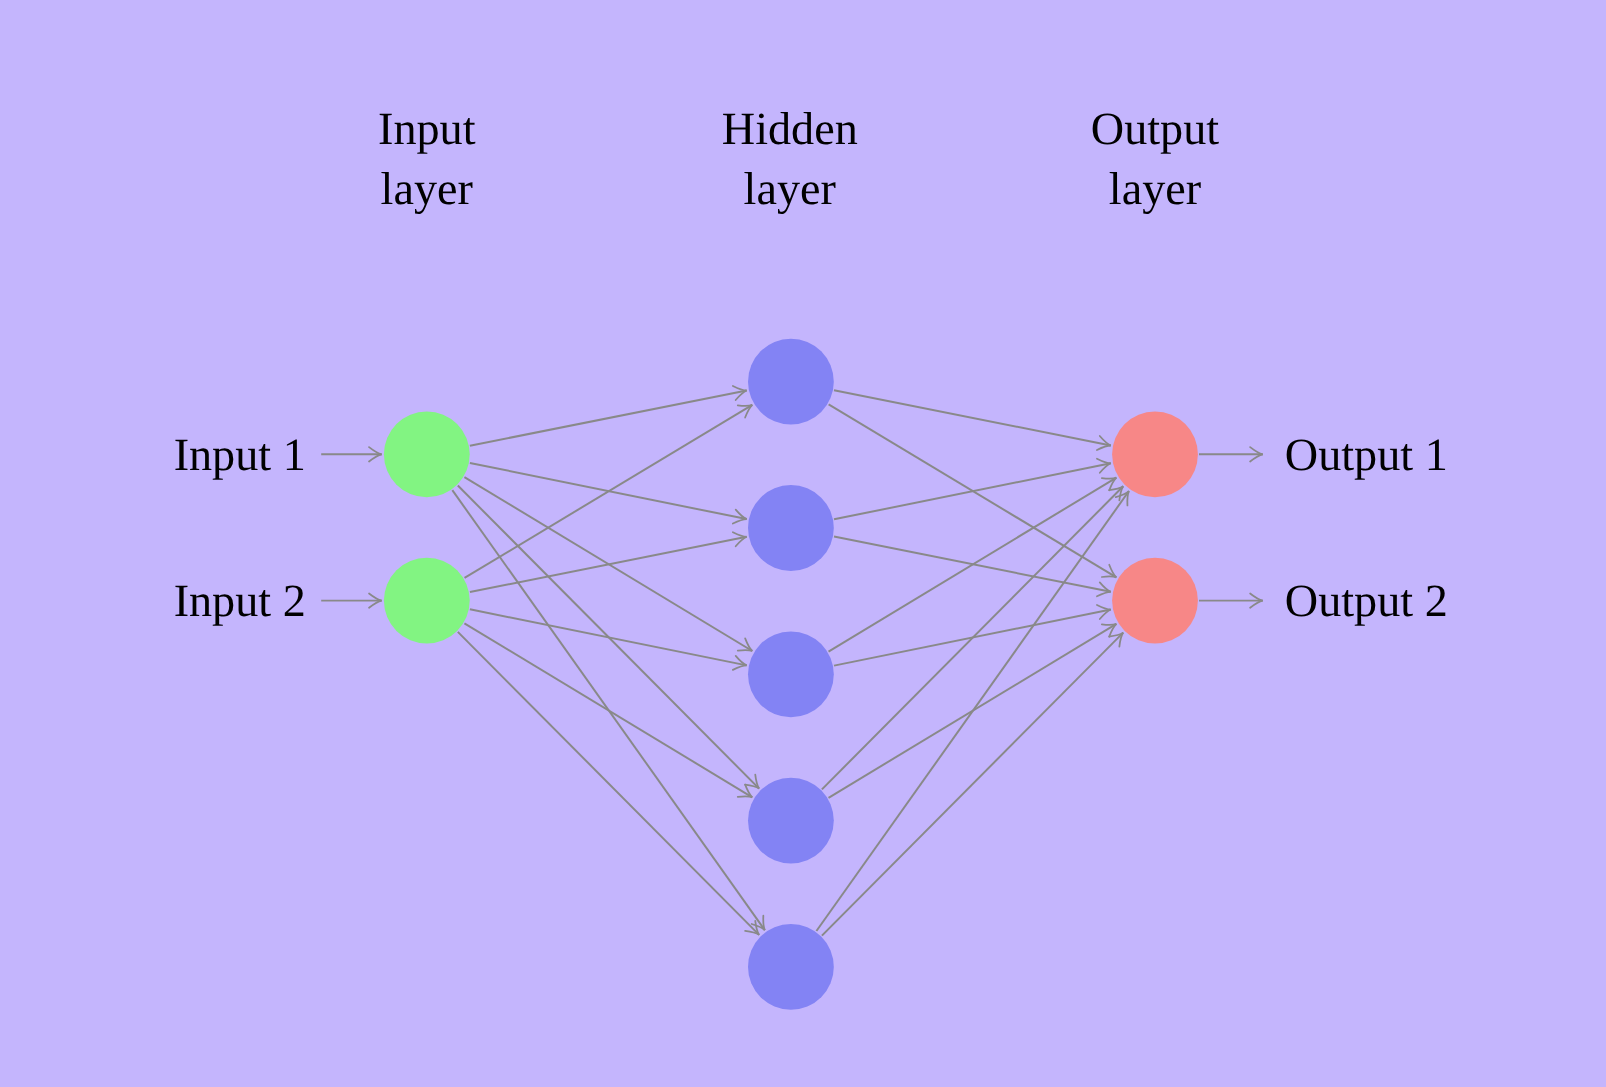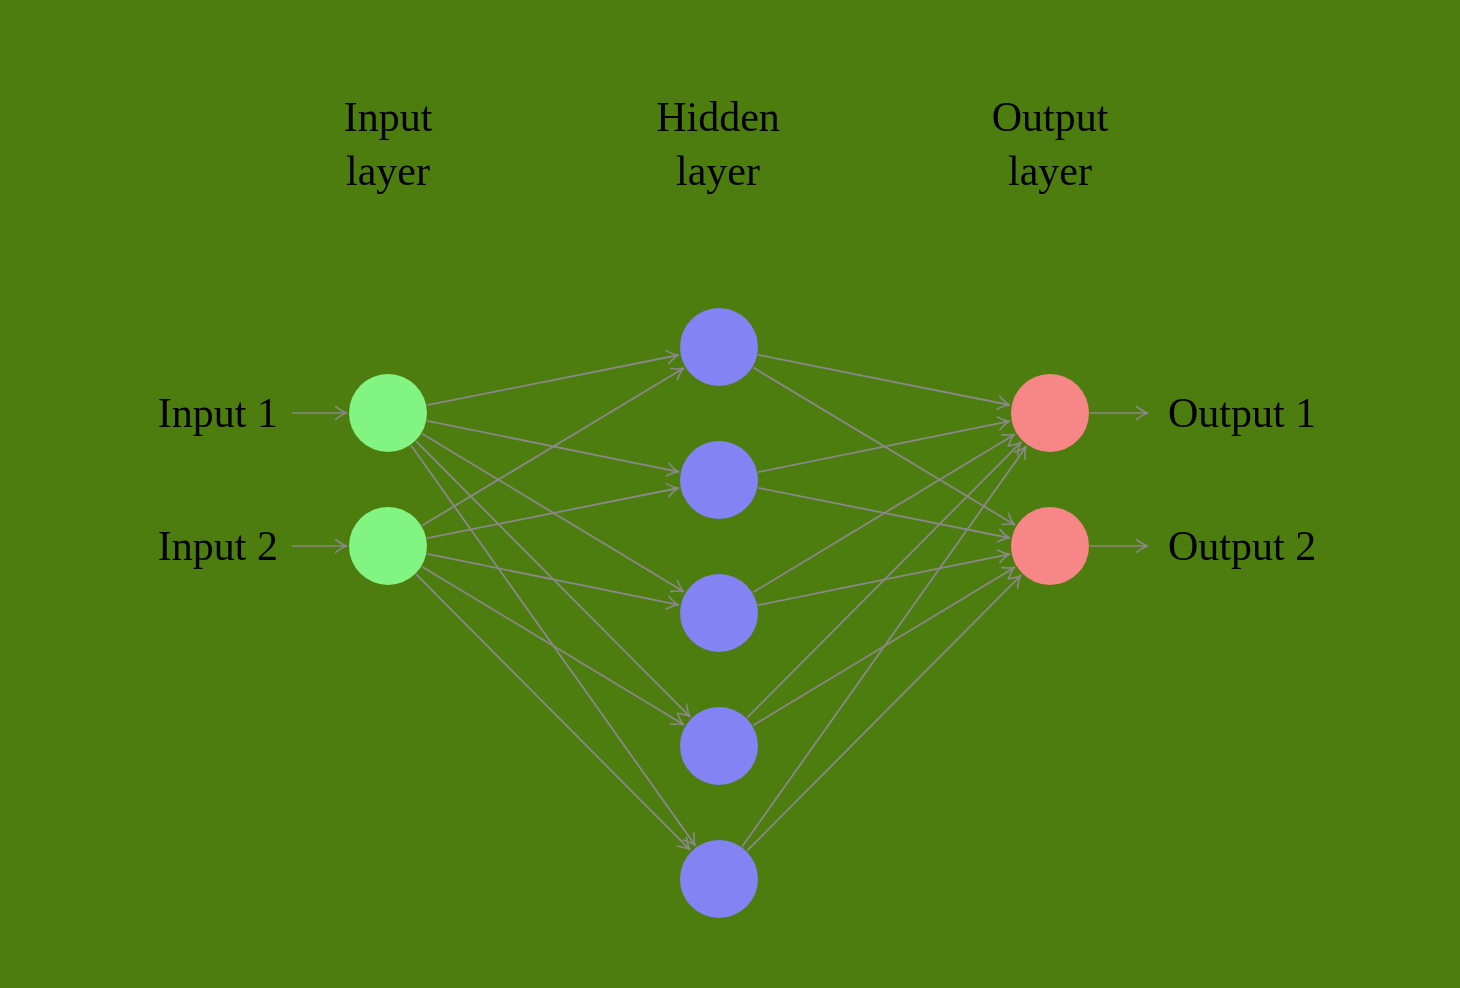--- a/index.html
+++ b/index.html
@@ -4,21 +4,21 @@
 <style>
   html, body {
     margin: 0;
     padding: 0;
     background: #ffffff;
   }
   .canvas {
     position: relative;
     width: 1460px;
     height: 988px;
-    background: #4d7c0f;
+    background: #c4b5fd;
     overflow: hidden;
     font-family: "Liberation Serif", "DejaVu Serif", serif;
   }
   svg text {
     font-family: "Liberation Serif", "DejaVu Serif", serif;
     fill: #000000;
   }
   .layer-header {
     font-size: 42px;
   }

